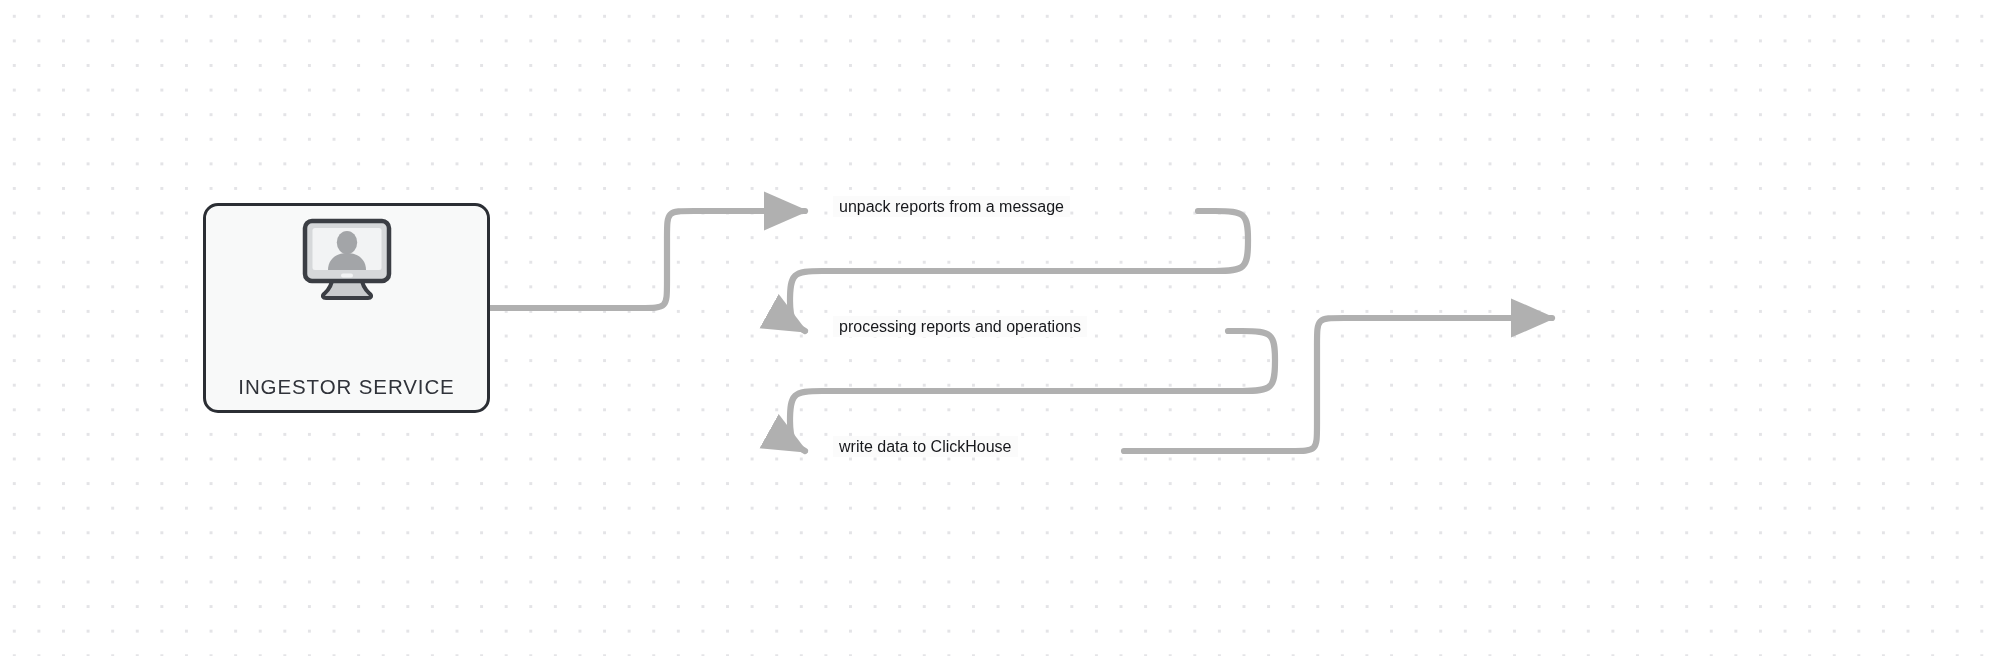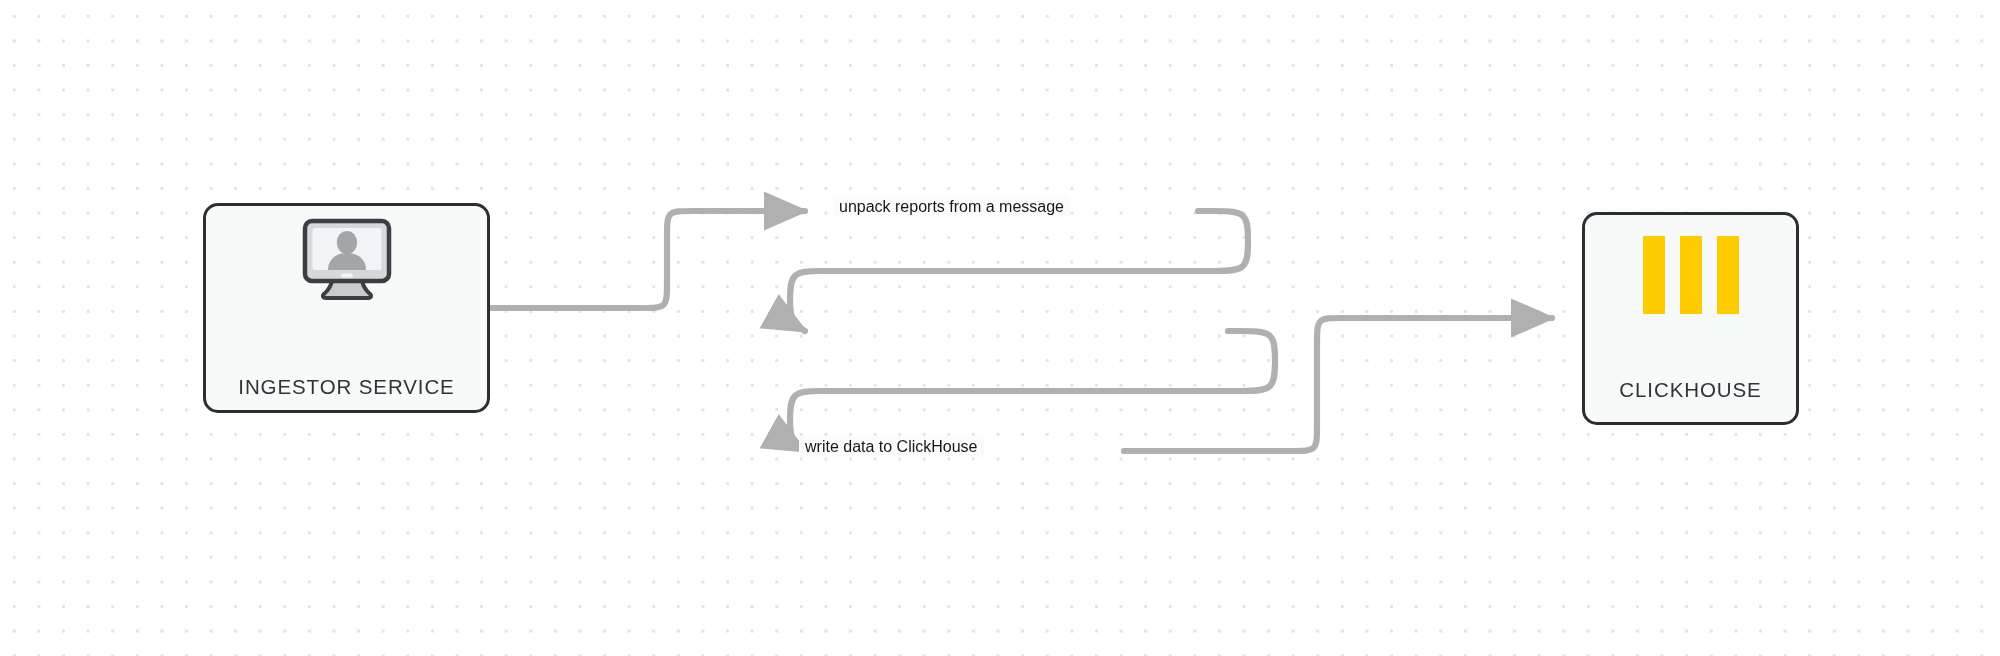--- a/index.html
+++ b/index.html
@@ -92,21 +92,21 @@
     position: absolute;
     font-size: 16px;
     color: #17181c;
     white-space: nowrap;
     background: #fbfbfb;
     padding: 1px 6px;
     line-height: 1.2;
   }
   #label-step-1 { left: 833px; top: 196px; }
   #label-step-2 { left: 833px; top: 316px; }
-  #label-step-3 { left: 799px; top: 436px; }
+  #label-step-3 { left: 833px; top: 436px; }
 </style>
 </head>
 <body>
 
 <div id="canvas">
 
   <svg class="edge-layer" viewBox="0 0 2000 656" xmlns="http://www.w3.org/2000/svg">
     <defs>
       <marker id="arrow" viewBox="0 0 10 10" refX="9.2" refY="5" markerWidth="7.2" markerHeight="7.2" orient="auto-start-reverse">
         <path d="M 0 0.6 L 10 5 L 0 9.4 z" fill="#b0b0b0"></path>
@@ -146,20 +146,21 @@
                L 1290 451
                C 1317 451 1317 451 1317 424
                L 1317 345
                C 1317 318 1317 318 1344 318
                L 1552 318" marker-end="url(#arrow)"></path>
     </g>
   </svg>
 
   <div class="edge-label" id="label-step-1">unpack reports from a message</div>
 
+  <div class="edge-label" id="label-step-2">processing reports and operations</div>
 
   <div class="edge-label" id="label-step-3">write data to ClickHouse</div>
 
   <div class="node" id="node-ingestor">
 
     <div class="node-icon">
       <svg width="96" height="86" viewBox="0 0 96 86" xmlns="http://www.w3.org/2000/svg">
 
         <path d="M 33 62 L 63 62 C 63 70 68 74 71 77 C 73 79 72 81 69 81
                  L 27 81 C 24 81 23 79 25 77 C 28 74 33 70 33 62 Z" fill="#c9cbcd" stroke="#3b3e44" stroke-width="4" stroke-linejoin="round"></path>
@@ -172,24 +173,14 @@
 
         <ellipse cx="48" cy="25.5" rx="10.2" ry="11.6" fill="#a3a5a8"></ellipse>
 
         <path d="M 48 36 C 59.5 36 67 43 67 53 L 29 53 C 29 43 36.5 36 48 36 Z" fill="#a3a5a8"></path>
       </svg>
     </div>
 
     <div class="node-label">INGESTOR SERVICE</div>
   </div>
 
-  <div class="node" id="node-clickhouse">
-
-    <div class="node-icon ch-bars">
-      <span class="ch-bar"></span>
-      <span class="ch-bar"></span>
-      <span class="ch-bar"></span>
-    </div>
-
-    <div class="node-label">CLICKHOUSE</div>
-  </div>
 
 </div>
 
 </body></html>

